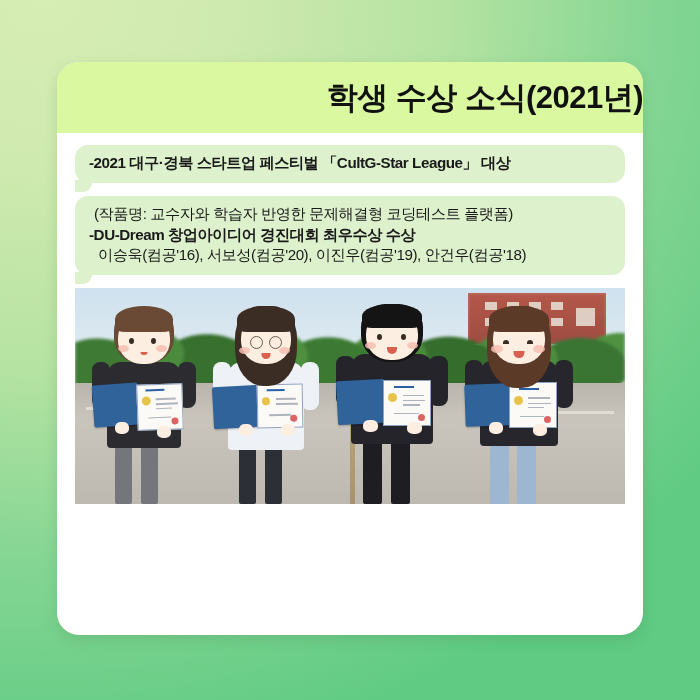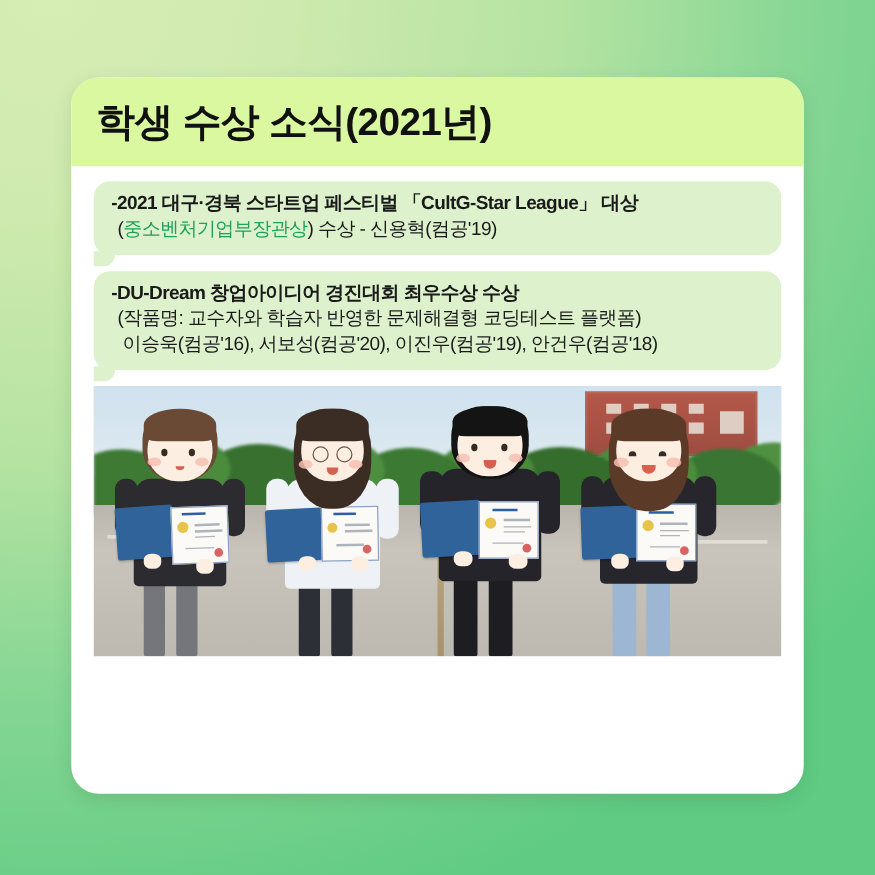--- a/index.html
+++ b/index.html
@@ -15,21 +15,21 @@
   }
   
   #card{
     position:absolute;left:57px;top:62px;width:586px;height:573px;
     background:#ffffff;border-radius:22px;
     box-shadow:0 5px 14px rgba(60,110,60,.18);
     overflow:hidden;
   }
   #header{
     height:71px;background:#d9f8a0;
-    display:flex;align-items:center;justify-content:flex-start;padding-left:20px;
+    display:flex;align-items:center;justify-content:flex-end;padding-left:20px;
   }
   #header-title{
     font-size:31px;font-weight:bold;color:#111111;
     letter-spacing:-.5px;white-space:nowrap;
   }
   #awards{padding:12px 18px 0 18px;}
   
   .bubble{
     position:relative;background:#ddf2cc;border-radius:13px;
     padding:8px 14px 9px 14px;margin-bottom:13px;
@@ -108,26 +108,25 @@
   <div id="card">
 
     <div id="header">
       <div id="header-title">학생 수상 소식(2021년)</div>
     </div>
 
     <div id="awards">
 
       <div class="bubble">
         <div class="line l1">-2021 대구·경북 스타트업 페스티벌 「CultG-Star League」 대상</div>
-        <div class="line l2"><span>(</span><span class="hl">중소벤처기업부장관상</span><span>) 수상 - 신용혁(컴공'19)</span></div>
       </div>
 
       <div class="bubble">
+        <div class="line l2">(작품명: 교수자와 학습자 반영한 문제해결형 코딩테스트 플랫폼)</div>
         <div class="line l1">-DU-Dream 창업아이디어 경진대회 최우수상 수상</div>
-        <div class="line l2">(작품명: 교수자와 학습자 반영한 문제해결형 코딩테스트 플랫폼)</div>
         <div class="line l3">이승욱(컴공'16), 서보성(컴공'20), 이진우(컴공'19), 안건우(컴공'18)</div>
       </div>
 
 
     </div>
 
     <div id="photo-wrap">
       <div id="scene">
         <div class="sky"></div>
         <div class="building">

